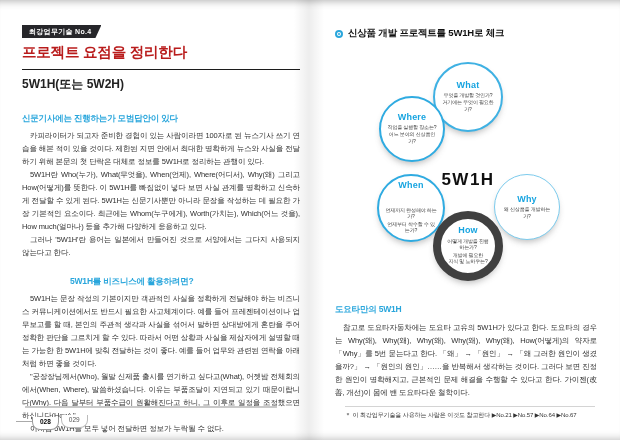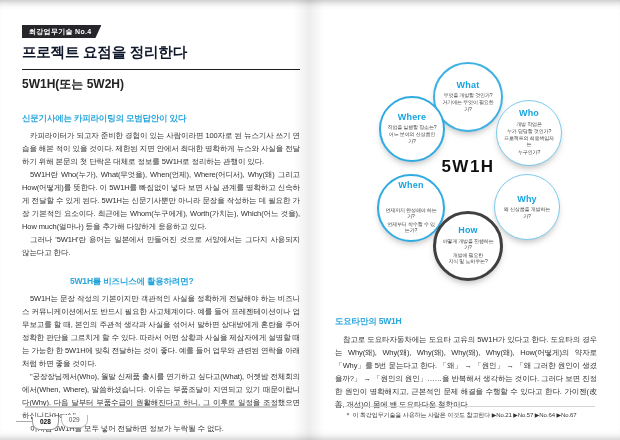--- a/index.html
+++ b/index.html
@@ -26,21 +26,21 @@
 
   
   .left-col{position:absolute;left:22px;top:20px;width:278px;}
   .badge{
     display:inline-block;background:var(--badge);color:#fff;
     font-size:7px;font-weight:bold;line-height:1;padding:3px 10px 3px 7px;
     clip-path:polygon(0 0,100% 0,calc(100% - 6px) 100%,0 100%);
     letter-spacing:.3px;
   }
   .main-title{
-    font-size:14.5px;font-weight:bold;color:#0f172a;letter-spacing:-.2px;
+    font-size:14.5px;font-weight:bold;color:#b91c1c;letter-spacing:-.2px;
     margin-top:5px;padding-bottom:7px;border-bottom:1.6px solid #1c1c1c;
   }
   .subtitle{font-size:12px;font-weight:bold;color:#222;margin-top:6px;}
   .sec-head{
     color:var(--accent);font-size:8.5px;font-weight:bold;letter-spacing:-.2px;
     margin-top:20px;margin-bottom:4px;
   }
   .sec-head.second{margin-top:17px;padding-left:48px;}
   .body-p{
     font-size:7.5px;line-height:13px;text-align:justify;color:#2e2e2e;
@@ -77,79 +77,76 @@
     box-shadow:0 4px 6px -2px rgba(110,110,110,.45);
   }
   .node-label{color:#17a4e0;font-weight:bold;font-size:9px;letter-spacing:.2px;margin-bottom:2px;}
   .node-text{
     font-size:5.5px;line-height:1.35;color:#3a3a3a;white-space:pre-line;
     transform:scale(.92);letter-spacing:-.2px;
   }
   .node.what {left:103px;top:2px;  width:70px;height:70px;border:2px solid #3fb1e3;z-index:1;align-items:center;}
   .node.who  {left:166px;top:40px; width:66px;height:66px;border:1.4px solid #7ccbed;z-index:2;}
   .node.why  {left:164px;top:114px;width:66px;height:66px;border:1.4px solid #7ccbed;z-index:2;}
-  .node.how  {left:103px;top:151px;width:70px;height:70px;border:3px solid #404040;z-index:4;}
+  .node.how  {left:103px;top:151px;width:70px;height:70px;border:8px solid #404040;z-index:4;}
   .node.when {left:47px; top:114px;width:68px;height:68px;border:2.6px solid #2fabe1;z-index:3;justify-content:space-between;}
   .node.where{left:49px; top:36px; width:66px;height:66px;border:2.6px solid #2fabe1;z-index:3;justify-content:center;}
   .center-label{
-    position:absolute;left:88px;top:97px;width:100px;text-align:center;z-index:5;
+    position:absolute;left:88px;top:110px;width:100px;text-align:center;z-index:5;
     font-size:17px;font-weight:800;color:#101010;letter-spacing:1.5px;
   }
 
   .toyota{position:absolute;left:335px;top:300px;width:262px;}
-  .toyota .sec-head{margin-top:16px;margin-bottom:5px;}
+  .toyota .sec-head{margin-top:4px;margin-bottom:5px;}
   .footnote{
     position:absolute;left:345px;top:411px;width:255px;
     font-size:6px;color:#333;letter-spacing:-.1px;
   }
 </style>
 </head>
 <body>
 
 <div class="spread">
 
   <div class="left-col">
     <div>
       <div class="badge">최강업무기술 No.4</div>
       <h1 class="main-title">프로젝트 요점을 정리한다</h1>
       <div class="subtitle">5W1H(또는 5W2H)</div>
     </div>
 
-    <h2 class="sec-head">신문기사에는 카피라이팅의 모범답안이 있다</h2>
+    <h2 class="sec-head">신문기사에는 진행하는가 모범답안이 있다</h2>
     <p class="body-p">카피라이터가 되고자 준비한 경험이 있는 사람이라면 100자로 된 뉴스기사 쓰기 연습을 해본 적이 있을 것이다. 제한된 지면 안에서 최대한 명확하게 뉴스와 사실을 전달하기 위해 본문의 첫 단락은 대체로 정보를 5W1H로 정리하는 관행이 있다.</p>
     <p class="body-p">5W1H란 Who(누가), What(무엇을), When(언제), Where(어디서), Why(왜) 그리고 How(어떻게)를 뜻한다. 이 5W1H를 빠짐없이 넣다 보면 사실 관계를 명확하고 신속하게 전달할 수 있게 된다. 5W1H는 신문기사뿐만 아니라 문장을 작성하는 데 필요한 가장 기본적인 요소이다. 최근에는 Whom(누구에게), Worth(가치는), Which(어느 것을), How much(얼마나) 등을 추가해 다양하게 응용하고 있다.</p>
     <p class="body-p">그러나 '5W1H'란 용어는 일본에서 만들어진 것으로 서양에서는 그다지 사용되지 않는다고 한다.</p>
 
     <h2 class="sec-head second">5W1H를 비즈니스에 활용하려면?</h2>
     <p class="body-p">5W1H는 문장 작성의 기본이지만 객관적인 사실을 정확하게 전달해야 하는 비즈니스 커뮤니케이션에서도 반드시 필요한 사고체계이다. 예를 들어 프레젠테이션이나 업무보고를 할 때, 본인의 주관적 생각과 사실을 섞어서 말하면 상대방에게 혼란을 주어 정확한 판단을 그르치게 할 수 있다. 따라서 어떤 상황과 사실을 제삼자에게 설명할 때는 가능한 한 5W1H에 맞춰 전달하는 것이 좋다. 예를 들어 업무와 관련된 연락을 아래처럼 하면 좋을 것이다.</p>
     <p class="body-p">"공장장님께서(Who), 월말 신제품 출시를 연기하고 싶다고(What), 어젯밤 전체회의에서(When, Where), 말씀하셨습니다. 이유는 부품조달이 지연되고 있기 때문이랍니다(Why). 다음 달부터 부품수급이 원활해진다고 하니, 그 이후로 일정을 조정했으면 하십니다(How)."</p>
     <p class="body-p">이처럼 5W1H를 모두 넣어 전달하면 정보가 누락될 수 없다.</p>
   </div>
 
   <div class="footer-rule"></div>
 
   <div class="tabs">
     <span class="lead-line"></span>
     <span class="tab current">028</span>
     <span class="tab next">029</span>
   </div>
 
+  <div class="rp-heading">
+    <span class="bullet"></span>
+    <span>신상품 개발 프로젝트를 5W1H로 체크</span>
+  </div>
 
   <div class="diagram">
     <div class="node what">
       <div class="node-label">What</div>
       <div class="node-text">무엇을 개발할 것인가?
 거기에는 무엇이 필요한가?</div>
-    </div>
-    <div class="node who">
-      <div class="node-label">Who</div>
-      <div class="node-text">개발 작업은
-누가 담당할 것인가?
-프로젝트의 최종책임자는
-누구인가?</div>
     </div>
     <div class="node why">
       <div class="node-label">Why</div>
       <div class="node-text">왜 신상품을 개발하는가?</div>
     </div>
     <div class="node how">
       <div class="node-label">How</div>
       <div class="node-text">어떻게 개발을 진행하는가?
 개발에 필요한
 지식 및 노하우는?</div>

